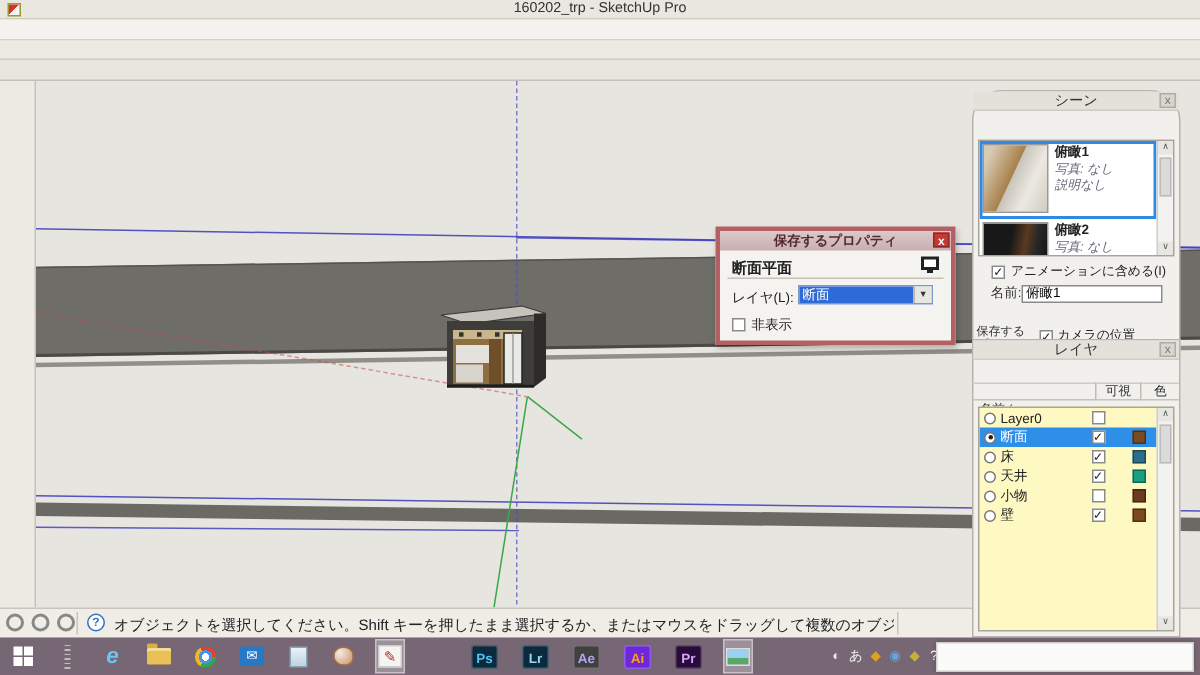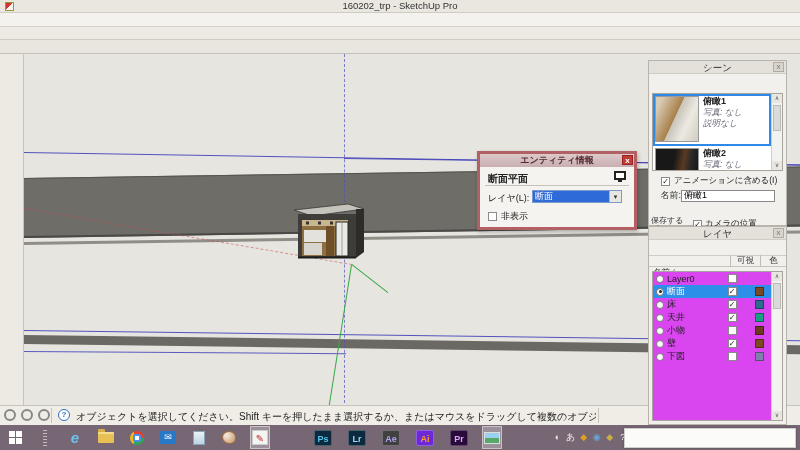--- a/index.html
+++ b/index.html
@@ -59,21 +59,21 @@
   .radio.on::after { content:""; position:absolute; left:1.5px; top:1.5px; width:3px; height:3px; border-radius:50%; background:#222; }
   .vscroll { position:absolute; right:0; top:0; bottom:0; width:11px; background:#F2F2F1; border-left:1px solid #D0CDC6; font-size:6px; color:#555; }
   .vscroll .up { position:absolute; top:0; left:0; right:0; height:9px; text-align:center; line-height:9px; background:#E8E6E0; }
   .vscroll .dn { position:absolute; bottom:0; left:0; right:0; height:9px; text-align:center; line-height:9px; background:#E8E6E0; }
   .vscroll .thumb { position:absolute; left:1px; top:11px; width:8px; height:26px; background:#DADAD8; border:1px solid #BBB; }
 
   
   .panel { position:absolute; left:648px; width:139px; background:#F1F0ED; border:1px solid #B8B4AC; z-index:20; }
   .panel-title { height:13px; background:#E4E1DB; font-size:9.5px; line-height:13px; text-align:center; color:#333; position:relative; border-bottom:1px solid #D0CCC4; }
   .panel-close { position:absolute; right:2px; top:1px; width:11px; height:10px; background:#D8D5CE; border:1px solid #B0ACA4; color:#777; font-size:8px; line-height:8px; text-align:center; }
-  .scenes-panel { top:60px; height:166px; }
+  .scenes-panel { top:60px; height:196px;border-radius:20px; }
   .sp-toolbar { height:17px; display:flex; align-items:center; padding:0 4px; font-size:11px; }
   .sp-toolbar .icn { width:14px; text-align:center; line-height:15px; color:#333; }
   .scene-list { position:absolute; left:3px; right:3px; top:32px; height:78px; background:#fff; border:1px solid #A8A49C; overflow:hidden; }
   .scene-item { height:52px; display:flex; padding:2px; position:relative; }
   .scene-item.selected { outline:2px solid #2E8AE6; outline-offset:-2px; }
   .scene-thumb { width:44px; height:46px; border:1px solid #999; flex:none; }
   .scene-thumb.thumb-light { background:linear-gradient(115deg,#d8cbb4 10%,#a8804a 45%,#c8c4ba 46%,#ece9e2 70%,#d0ccc2 100%); }
   .scene-thumb.thumb-dark { background:linear-gradient(100deg,#181818 40%,#5a3a22 60%,#282828 75%,#101010 100%); }
   .scene-text { margin-left:4px; font-size:9px; line-height:1.25; overflow:hidden; }
   .scene-text .nm { font-weight:bold; color:#222; }
@@ -85,21 +85,21 @@
   .sp-props { position:absolute; left:2px; top:156px; width:40px; font-size:8px; line-height:1.1; color:#333; }
   .sp-camera { position:absolute; left:44px; top:157px; display:flex; gap:3px; align-items:center; font-size:8.5px; }
 
   .layers-panel { top:226px; height:199px; }
   .lp-toolbar { height:15px; display:flex; align-items:center; padding:0 4px; font-size:11px; }
   .lp-toolbar .icn { width:14px; text-align:center; color:#333; }
   .layers-header { display:flex; height:12px; font-size:8.5px; color:#333; border-top:1px solid #D0CCC4; border-bottom:1px solid #C8C4BC; align-items:center; }
   .lh-name { flex:1; padding-left:4px;margin-top:23px; }
   .lh-vis { width:30px; text-align:center; border-left:1px solid #C0BCB4; }
   .lh-col { width:26px; text-align:center; border-left:1px solid #C0BCB4; }
-  .layer-list { position:absolute; left:3px; right:3px; top:44px; bottom:3px; background:#d946ef; border:1px solid #A8A49C; overflow:hidden; }
+  .layer-list { position:absolute; left:3px; right:3px; top:44px; bottom:3px; background:#fef9c3; border:1px solid #A8A49C; overflow:hidden; }
   .layer-row { display:flex; align-items:center; height:13px; padding-left:3px; font-size:9px; color:#222; }
   .layer-row.selected { background:#2E8FE8; color:#fff; }
   .lr-name { flex:1; margin-left:3px; overflow:hidden; white-space:nowrap; }
   .lr-vis { width:30px; display:flex; justify-content:center; }
   .lr-col { width:24px; display:flex; justify-content:center; }
   .swatch { width:9px; height:9px; border:1px solid rgba(0,0,0,.35); }
 
   
   .statusbar { position:absolute; left:0; top:405px; width:800px; height:20px; background:#F0EDE7; border-top:1px solid #C8C4BC; font-size:10px; }
   .sb-icons { position:absolute; left:4px; top:3px; display:flex; gap:5px; align-items:center; }
@@ -235,21 +235,21 @@
     <rect x="12" y="43" width="18" height="12" fill="#D8D5CE"></rect>
     <rect x="34" y="26" width="8" height="30" fill="#6E4F28"></rect>
     <rect x="44" y="22" width="12" height="34" fill="#E9E9E6" stroke="#26241f" stroke-width="1"></rect>
     <line x1="50" y1="22" x2="50" y2="56" stroke="#8a8a86" stroke-width="0.8"></line>
     <line x1="6" y1="57.5" x2="64" y2="57.5" stroke="#1e1d1a" stroke-width="2"></line>
   </svg>
 </div>
 
 <div class="dialog">
   <div class="dlg-title">
-    <span>エンティティ情報</span>
+    <span>保存するプロパティ</span>
     <span class="dlg-close">x</span>
   </div>
   <div class="dlg-type">断面平面</div>
   <div class="monitor-icon"></div>
   <div class="dlg-sep"></div>
   <div class="dlg-layer-label">レイヤ(L):</div>
   <div class="dropdown">
     <span class="sel">断面</span>
     <span class="arrow">▾</span>
   </div>
@@ -393,30 +393,20 @@
           <span class="radio"></span>
           <span class="lr-name">壁</span>
           <span class="lr-vis">
             <span class="cb on"></span>
           </span>
           <span class="lr-col">
             <span class="swatch" style="background: rgb(123, 74, 31);"></span>
           </span>
         </div>
 
-        <div class="layer-row">
-          <span class="radio"></span>
-          <span class="lr-name">下図</span>
-          <span class="lr-vis">
-            <span class="cb"></span>
-          </span>
-          <span class="lr-col">
-            <span class="swatch" style="background: rgb(128, 128, 172);"></span>
-          </span>
-        </div>
       </div>
     <div class="vscroll">
       <span class="up">∧</span>
       <span class="dn">∨</span>
       <span class="thumb"></span>
     </div>
   </div>
 </div>
 
 <div class="statusbar">

